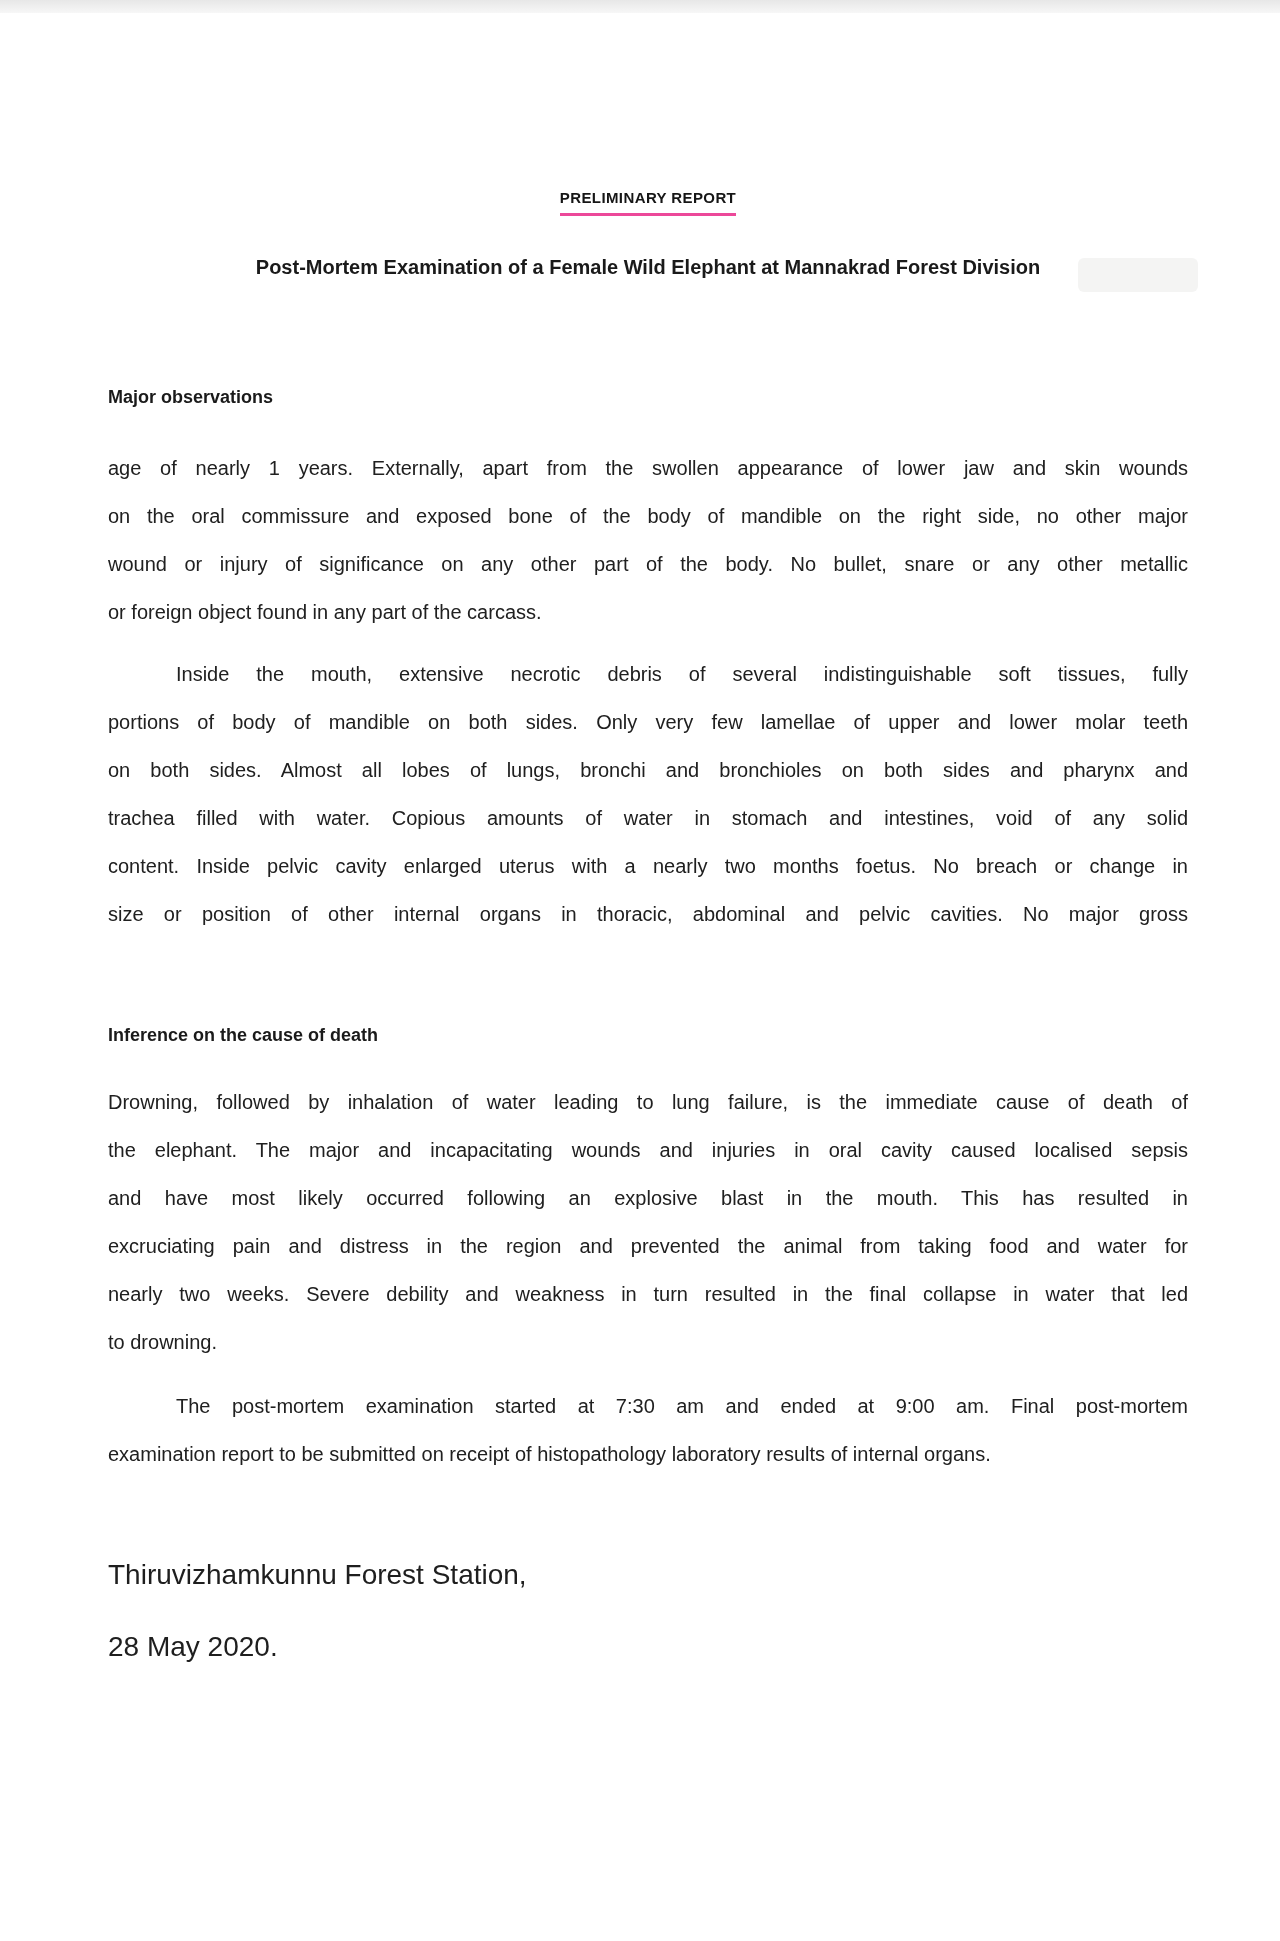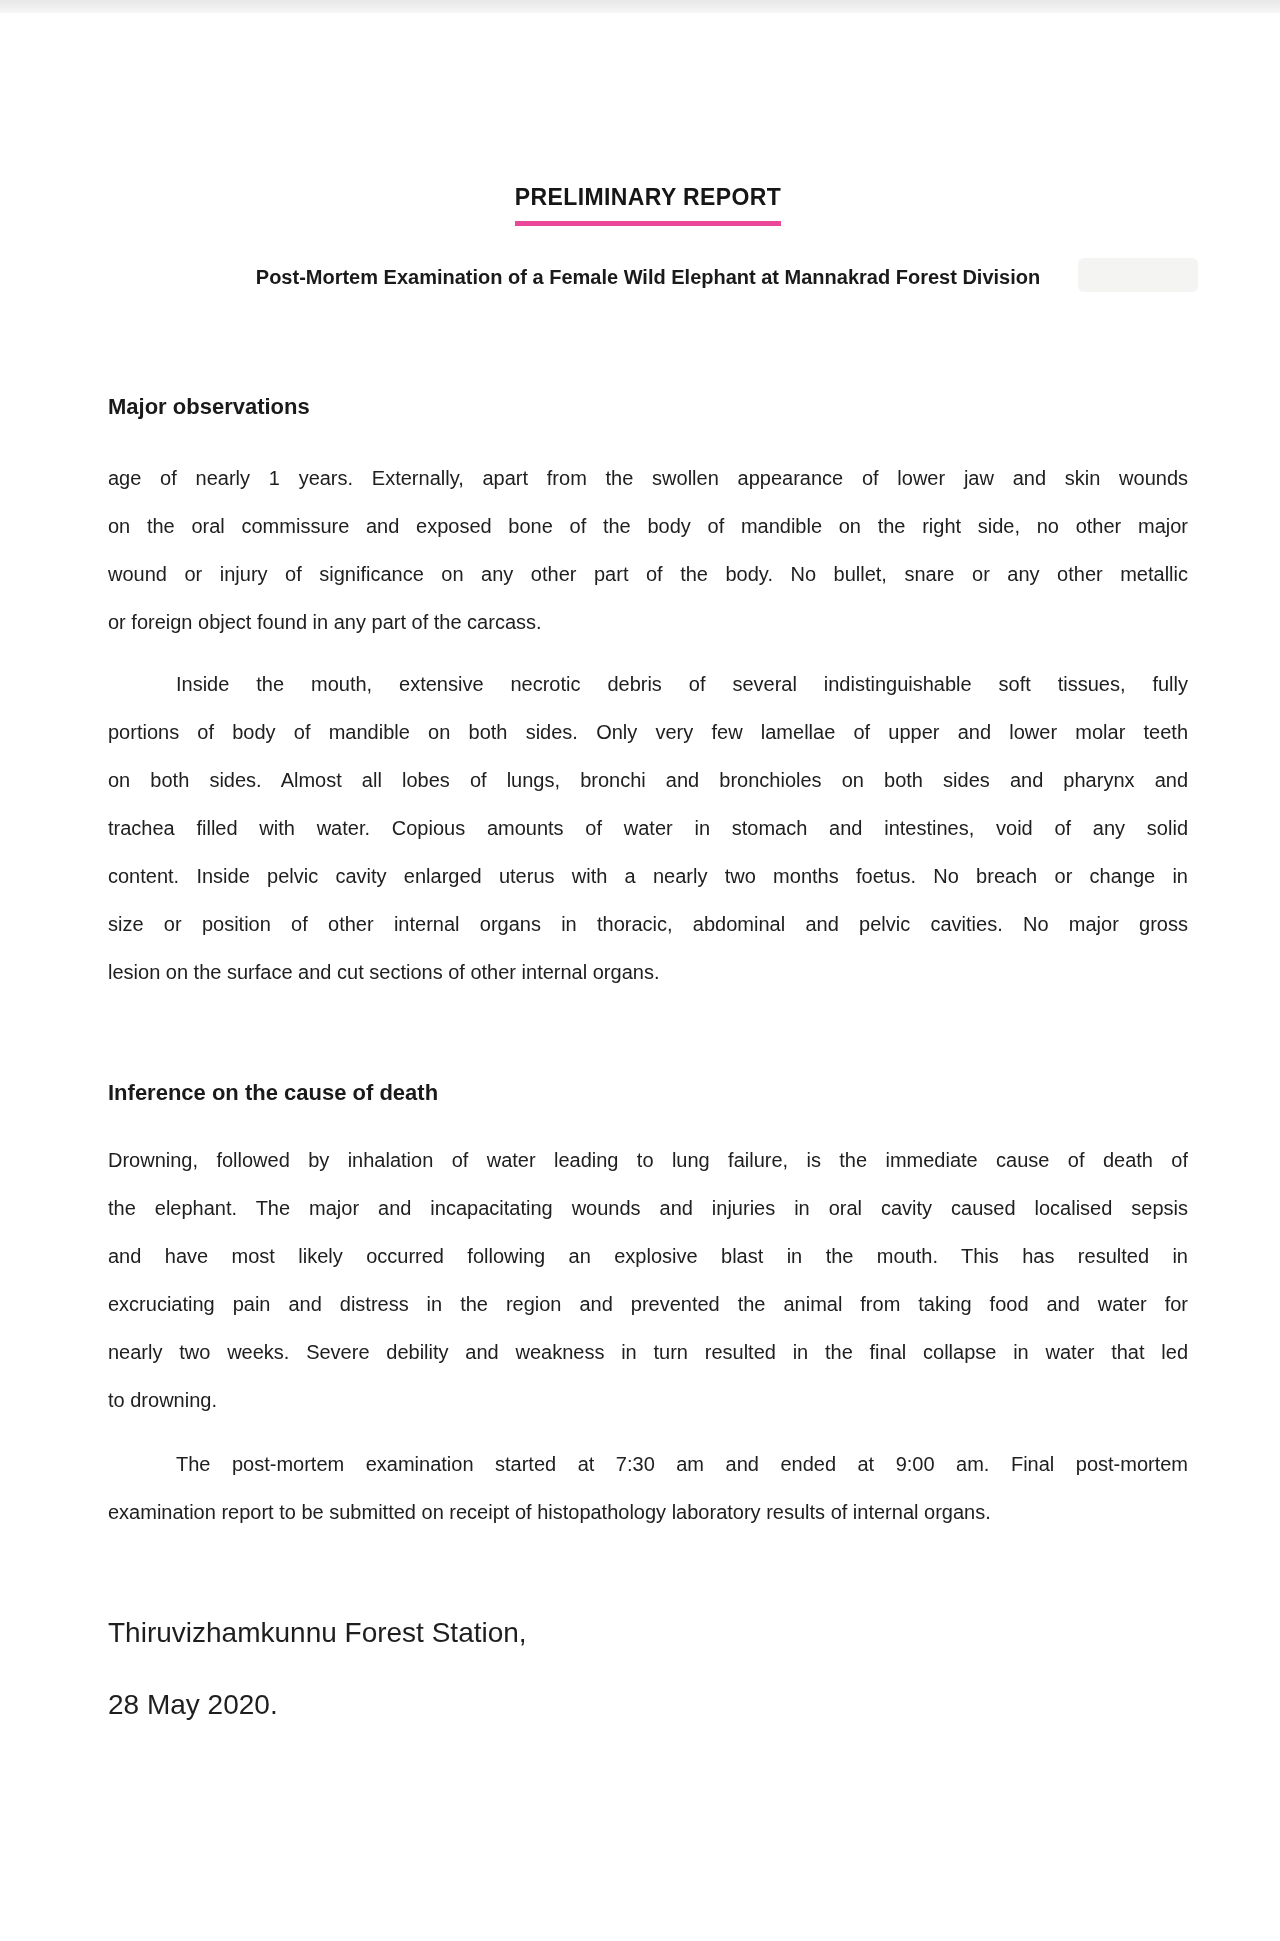--- a/index.html
+++ b/index.html
@@ -36,38 +36,38 @@
     box-sizing: border-box;
     width: 1280px;
     height: 1941px;
   }
   .title-wrap {
     padding-top: 184px;
     text-align: center;
   }
   .doc-title {
     display: inline-block;
-    font-size: 23px;
+    font-size: 15px;
     font-weight: 700;
     letter-spacing: 0.4px;
     color: #161616;
-    border-bottom: 5px solid #ec4899;
-    padding-bottom: 10px;
+    border-bottom: 3px solid #ec4899;
+    padding-bottom: 2px;
     line-height: 27px;
   }
   .doc-subtitle {
     margin-top: 36px;
     text-align: center;
     font-size: 20px;
     font-weight: 700;
     color: #1a1a1a;
     line-height: 30px;
   }
   .section-heading {
-    font-size: 22px;
+    font-size: 18px;
     font-weight: 700;
     color: #1a1a1a;
     line-height: 30px;
   }
   .heading-1 { margin-top: 100px; }
   .heading-2 { margin-top: 82px; }
   .para {
     font-size: 20px;
     color: #202020;
   }
@@ -120,21 +120,20 @@
       <div class="line last">or foreign object found in any part of the carcass.</div>
     </div>
 
   <div class="para para-2">
       <div class="line indent">Inside the mouth, extensive necrotic debris of several indistinguishable soft tissues, fully</div>
       <div class="line">portions of body of mandible on both sides. Only very few lamellae of upper and lower molar teeth</div>
       <div class="line">on both sides. Almost all lobes of lungs, bronchi and bronchioles on both sides and pharynx and</div>
       <div class="line">trachea filled with water. Copious amounts of water in stomach and intestines, void of any solid</div>
       <div class="line">content. Inside pelvic cavity enlarged uterus with a nearly two months foetus. No breach or change in</div>
       <div class="line">size or position of other internal organs in thoracic, abdominal and pelvic cavities. No major gross</div>
-      <div class="line last">lesion on the surface and cut sections of other internal organs.</div>
     </div>
 
   <div class="section-heading heading-2">Inference on the cause of death</div>
 
   <div class="para para-3">
       <div class="line">Drowning, followed by inhalation of water leading to lung failure, is the immediate cause of death of</div>
       <div class="line">the elephant. The major and incapacitating wounds and injuries in oral cavity caused localised sepsis</div>
       <div class="line">and have most likely occurred following an explosive blast in the mouth. This has resulted in</div>
       <div class="line">excruciating pain and distress in the region and prevented the animal from taking food and water for</div>
       <div class="line">nearly two weeks. Severe debility and weakness in turn resulted in the final collapse in water that led</div>

